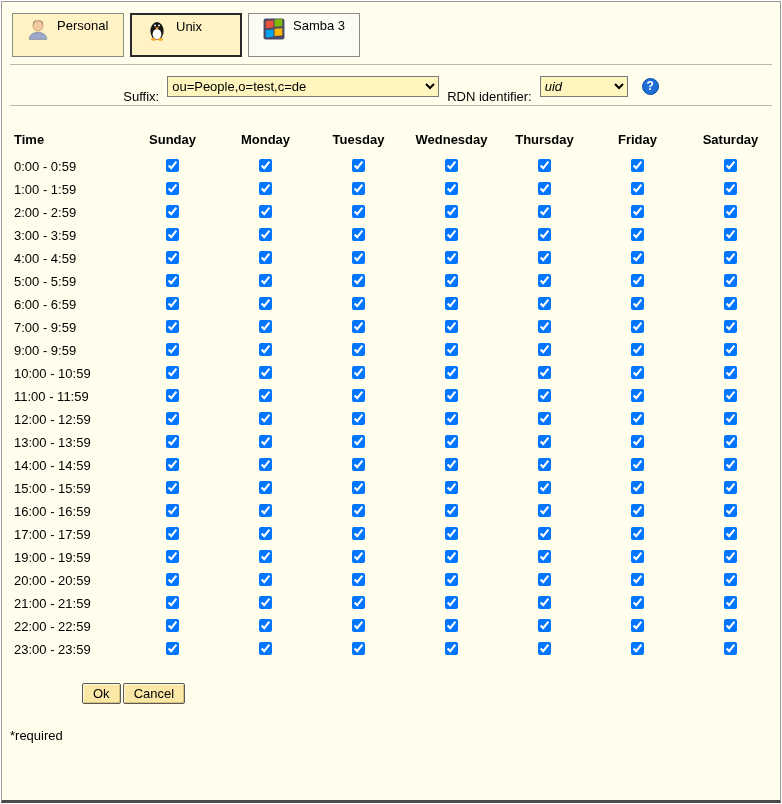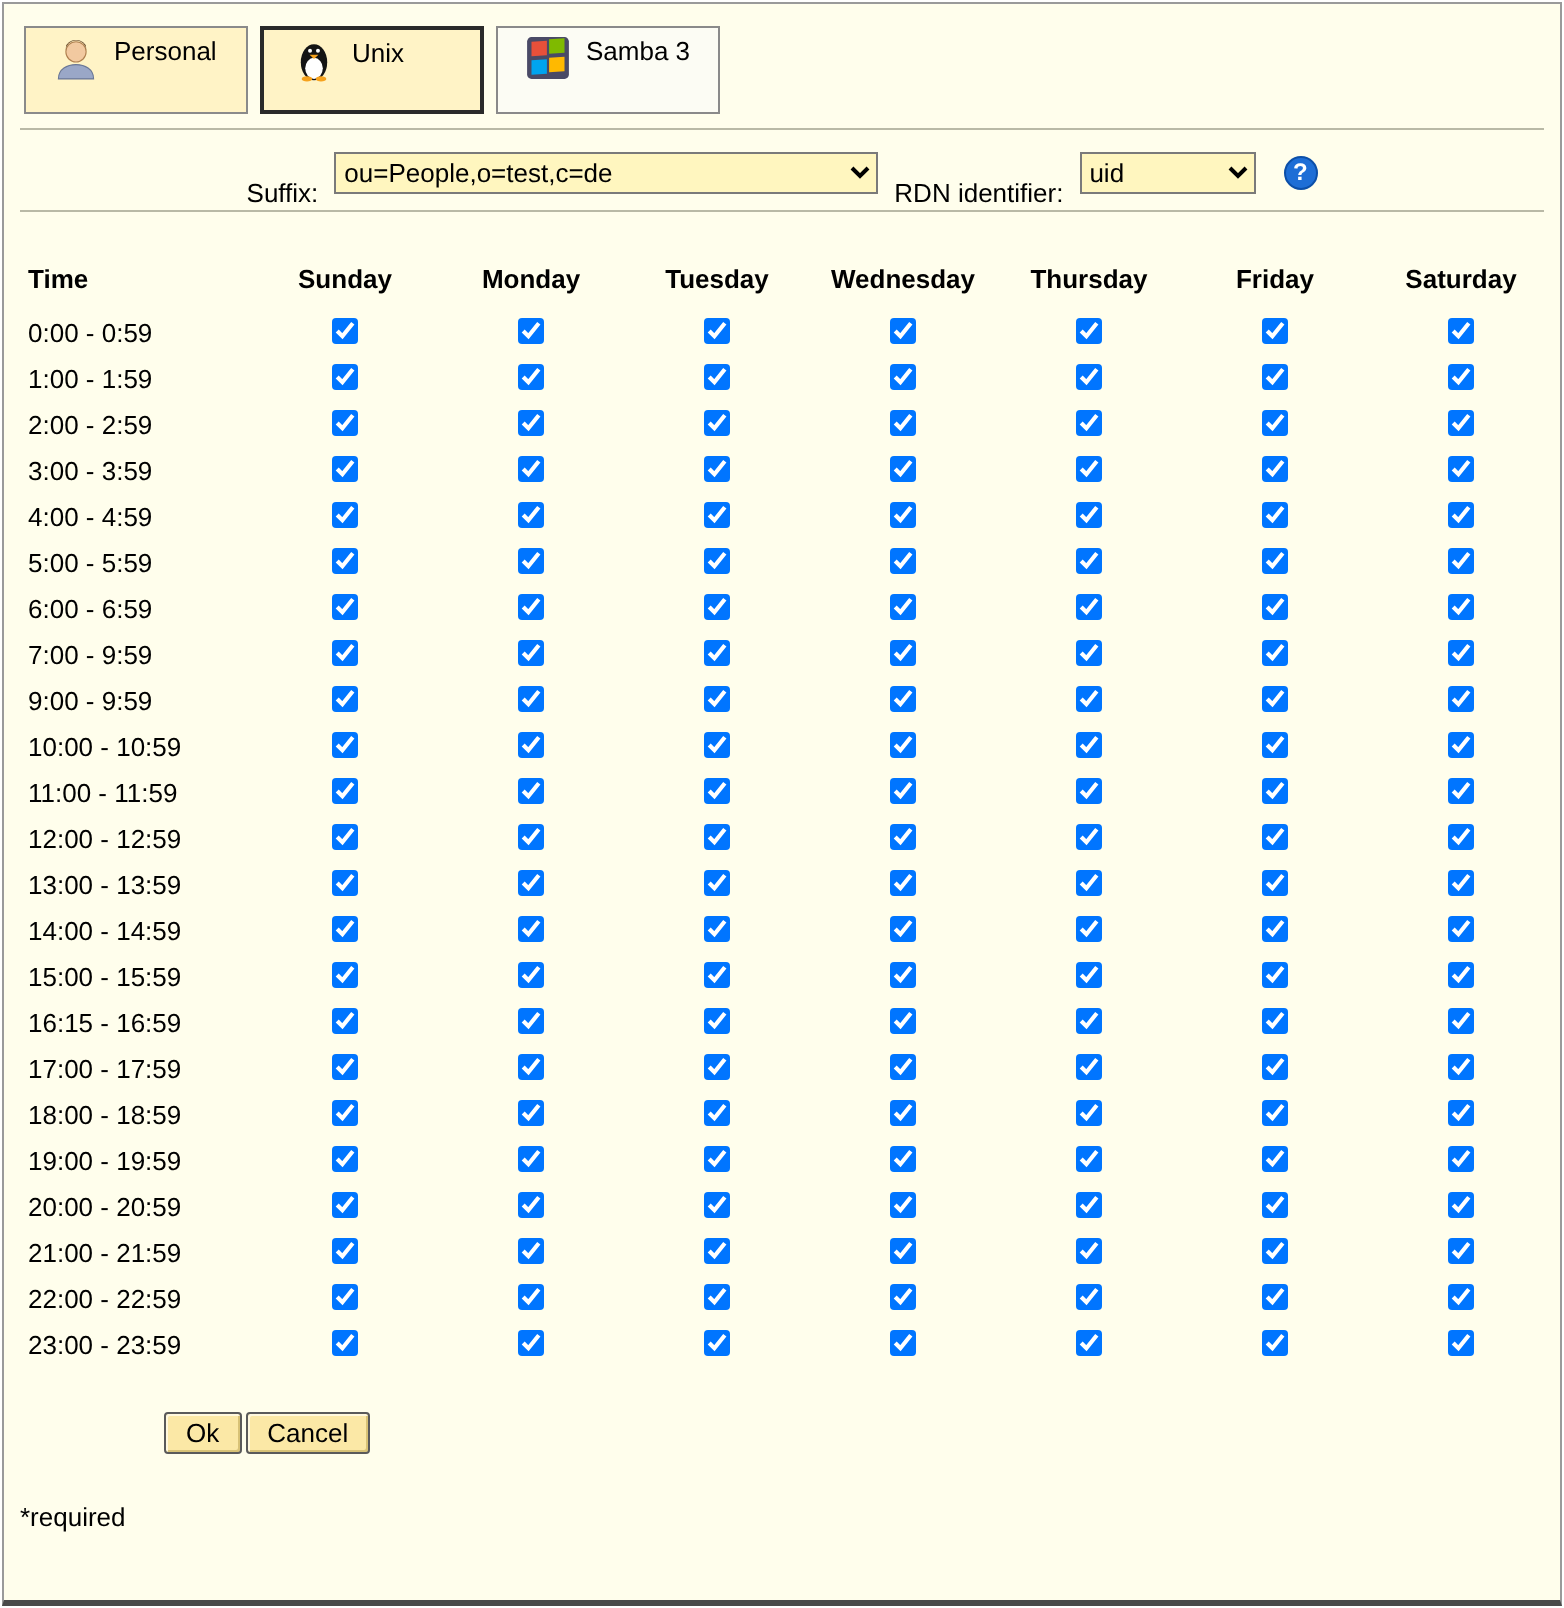--- a/index.html
+++ b/index.html
@@ -43,21 +43,21 @@
   }
   .opt-label { white-space: nowrap; margin-top: 20px; }
   select {
     font-family: "Liberation Sans", sans-serif;
     font-size: 13px;
     background: #fff6bf;
     border: 1px solid #7a7a7a;
     height: 21px;
   }
   .suffix-select { width: 272px; }
-  .rdn-select { width: 88px; margin-right: 6px; }
+  .rdn-select { width: 88px; margin-right: 6px; font-style: italic; }
   .help-icon {
     width: 17px; height: 17px; border-radius: 50%;
     background: #1e6ed6; color: #fff;
     font-weight: bold; font-size: 12px;
     display: inline-flex; align-items: center; justify-content: center;
     cursor: pointer; flex: 0 0 auto;
     border: 1px solid #0c4fa8;
   }
   
   table.time-grid { border-collapse: collapse; margin: 26px 0 0 12px; }
@@ -301,41 +301,31 @@
           <td class="time-cell">15:00 - 15:59</td>
           <td class="check-cell"><input type="checkbox" checked="" style=""></td>
           <td class="check-cell"><input type="checkbox" checked="" style=""></td>
           <td class="check-cell"><input type="checkbox" checked="" style=""></td>
           <td class="check-cell"><input type="checkbox" checked="" style=""></td>
           <td class="check-cell"><input type="checkbox" checked="" style=""></td>
           <td class="check-cell"><input type="checkbox" checked="" style=""></td>
           <td class="check-cell"><input type="checkbox" checked="" style=""></td>
         </tr>
         <tr>
-          <td class="time-cell">16:15 - 16:59</td>
+          <td class="time-cell">16:00 - 16:59</td>
           <td class="check-cell"><input type="checkbox" checked="" style=""></td>
           <td class="check-cell"><input type="checkbox" checked="" style=""></td>
           <td class="check-cell"><input type="checkbox" checked="" style=""></td>
           <td class="check-cell"><input type="checkbox" checked="" style=""></td>
           <td class="check-cell"><input type="checkbox" checked="" style=""></td>
           <td class="check-cell"><input type="checkbox" checked="" style=""></td>
           <td class="check-cell"><input type="checkbox" checked="" style=""></td>
         </tr>
         <tr>
           <td class="time-cell">17:00 - 17:59</td>
-          <td class="check-cell"><input type="checkbox" checked="" style=""></td>
-          <td class="check-cell"><input type="checkbox" checked="" style=""></td>
-          <td class="check-cell"><input type="checkbox" checked="" style=""></td>
-          <td class="check-cell"><input type="checkbox" checked="" style=""></td>
-          <td class="check-cell"><input type="checkbox" checked="" style=""></td>
-          <td class="check-cell"><input type="checkbox" checked="" style=""></td>
-          <td class="check-cell"><input type="checkbox" checked="" style=""></td>
-        </tr>
-        <tr>
-          <td class="time-cell">18:00 - 18:59</td>
           <td class="check-cell"><input type="checkbox" checked="" style=""></td>
           <td class="check-cell"><input type="checkbox" checked="" style=""></td>
           <td class="check-cell"><input type="checkbox" checked="" style=""></td>
           <td class="check-cell"><input type="checkbox" checked="" style=""></td>
           <td class="check-cell"><input type="checkbox" checked="" style=""></td>
           <td class="check-cell"><input type="checkbox" checked="" style=""></td>
           <td class="check-cell"><input type="checkbox" checked="" style=""></td>
         </tr>
         <tr>
           <td class="time-cell">19:00 - 19:59</td>

